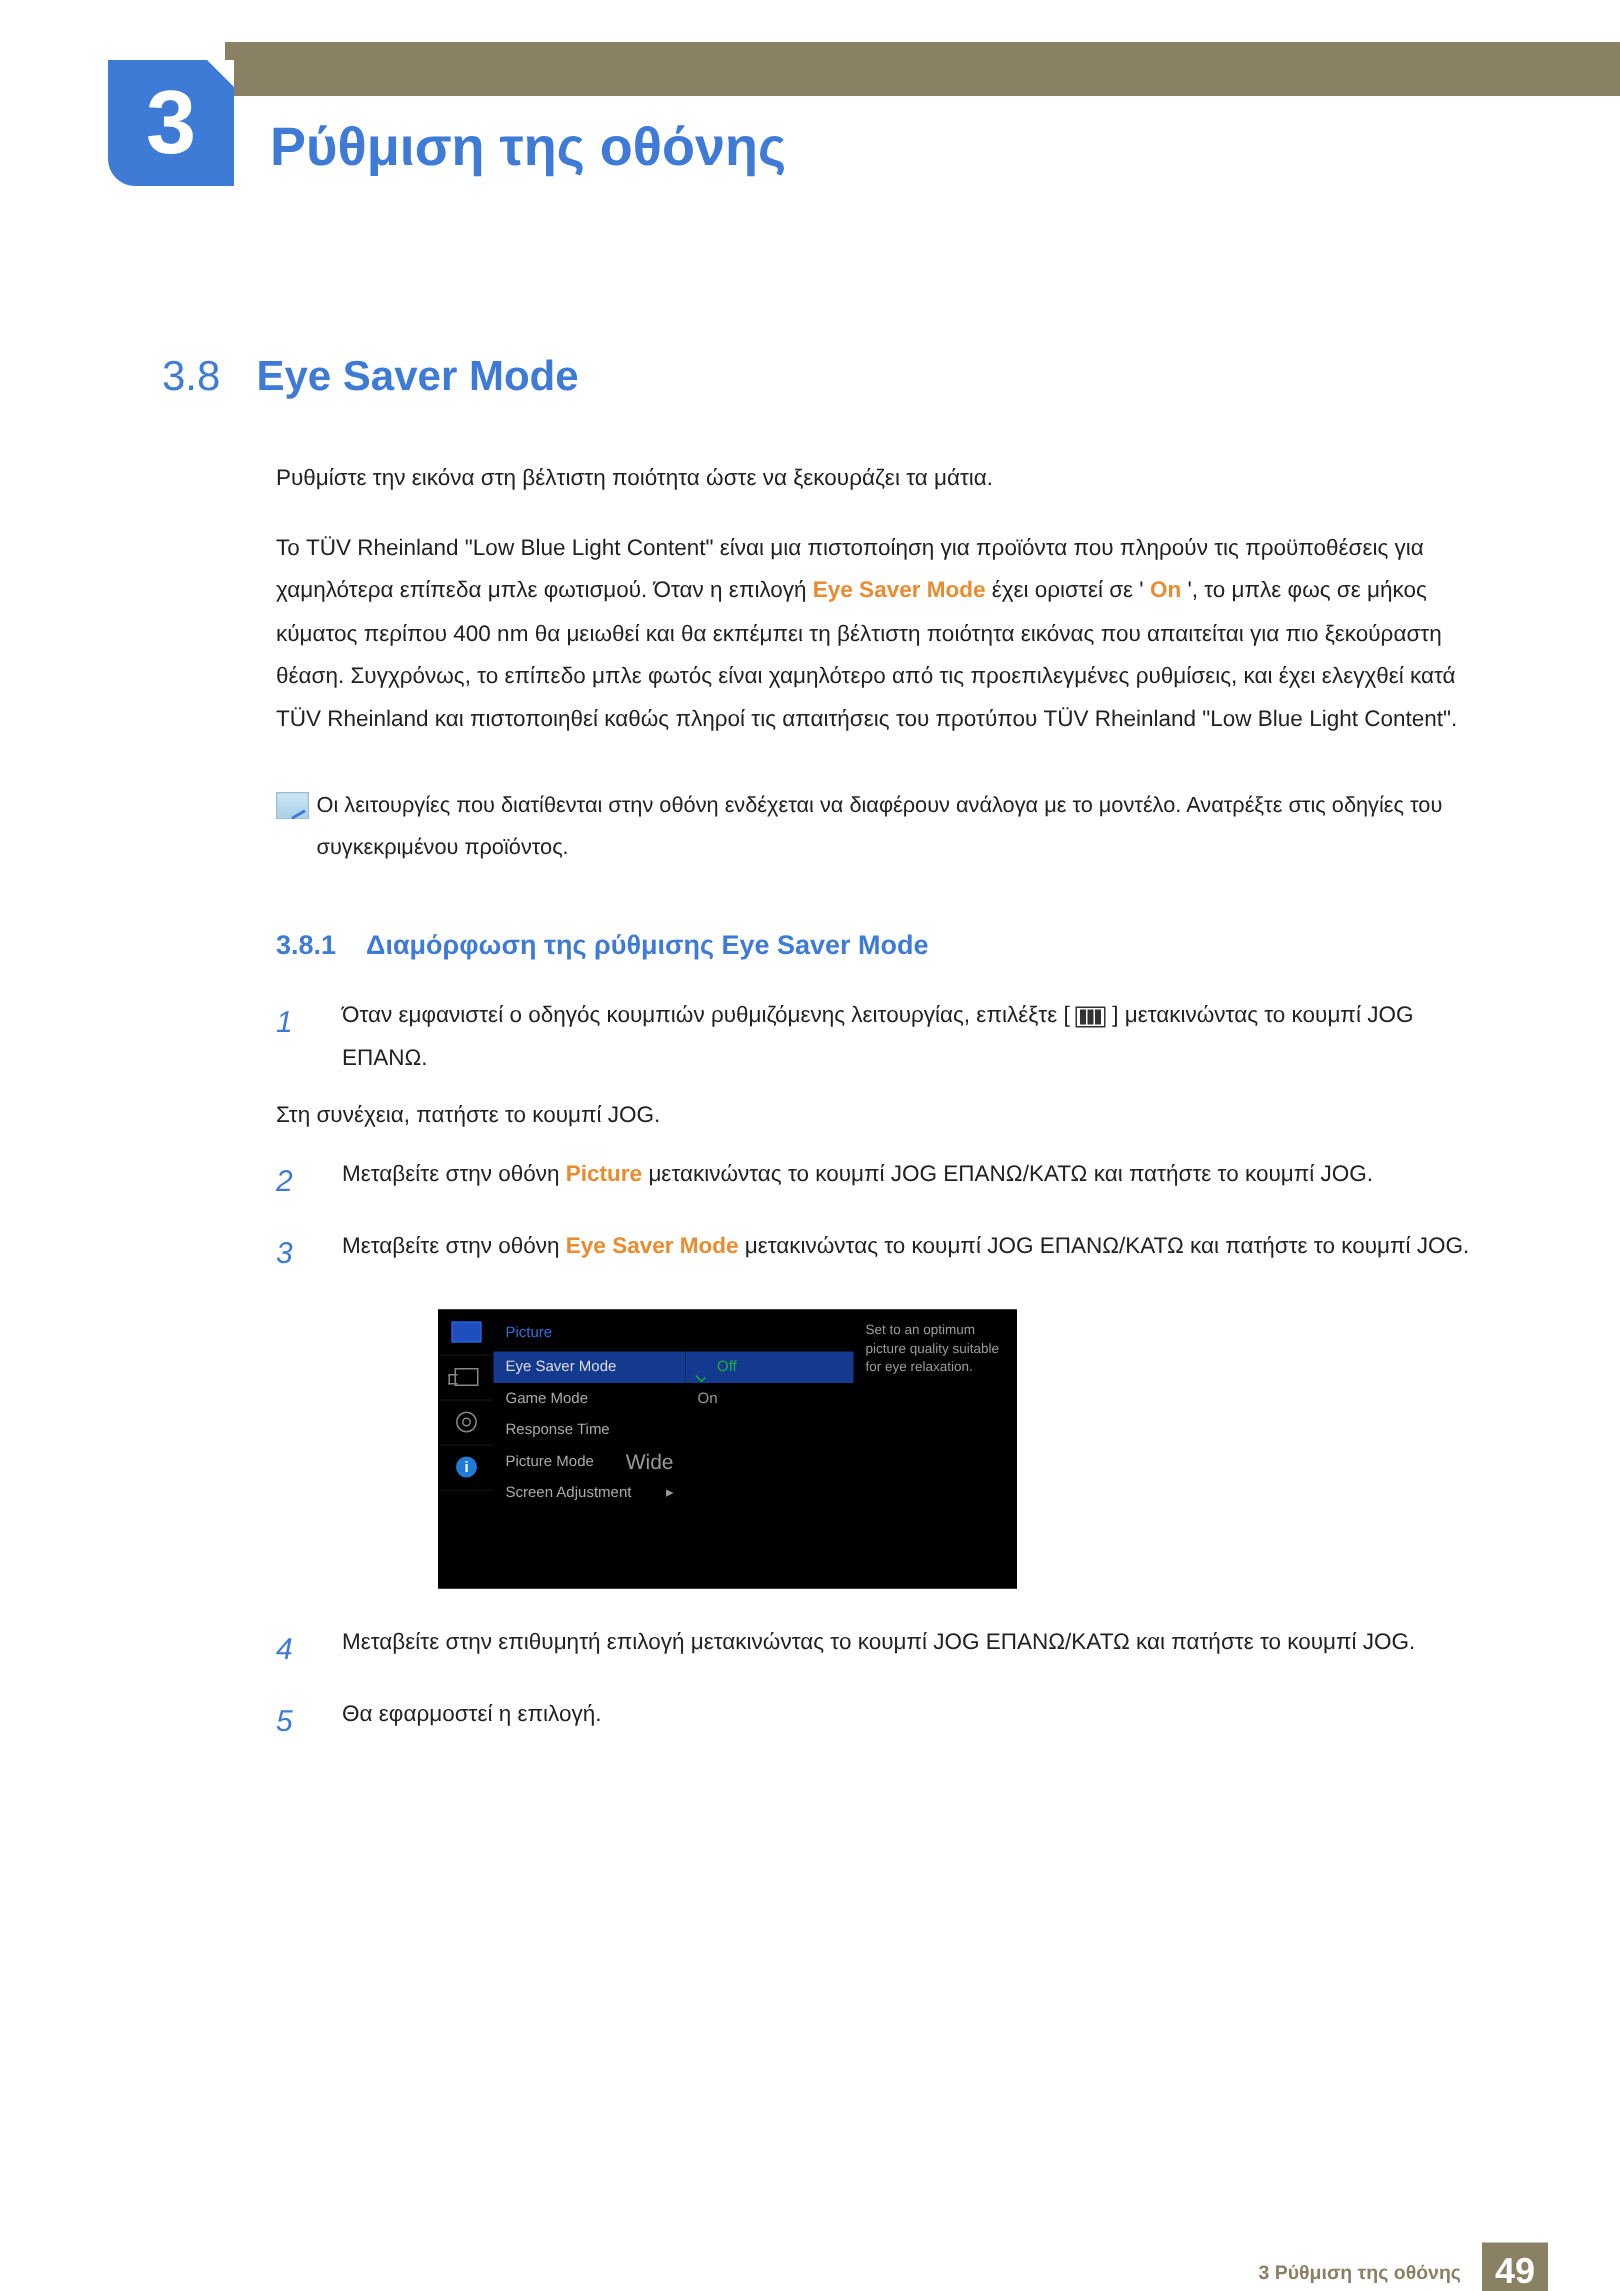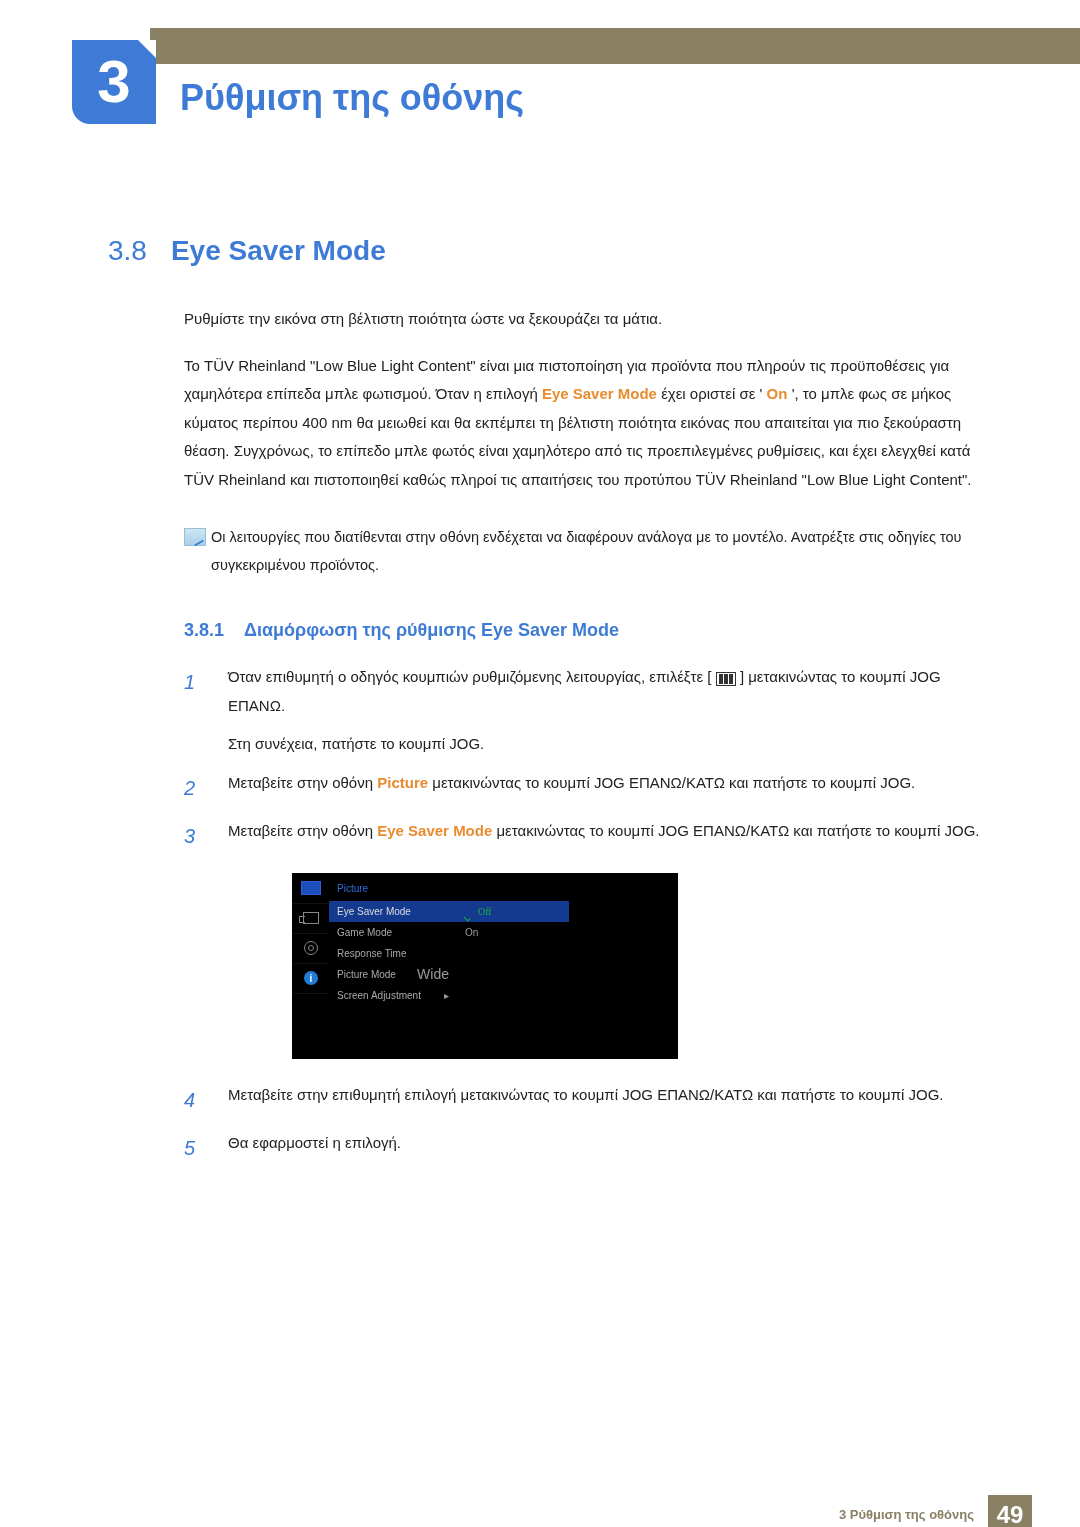--- a/index.html
+++ b/index.html
@@ -73,21 +73,21 @@
     width:10px; height:2px; background:#3e7bd6; transform:rotate(-30deg);
   }
   .note-text { font-size:14.5px; line-height:1.9; color:#222; }
   .h3-row { display:flex; gap:20px; margin-left:76px; margin-bottom:16px; }
   .h3-num { color:#3e7bd6; font-size:18px; font-weight:bold; }
   .h3-txt { color:#3e7bd6; font-size:18px; font-weight:bold; }
   .steps { margin-left:76px; }
   .step { display:flex; gap:20px; margin-bottom:10px; }
   .step-num { color:#3e7bd6; font-size:20px; font-style:italic; width:24px; flex-shrink:0; }
   .step-body { flex:1; color:#222; }
-  .step-sub { margin-left:44px; margin-bottom:10px; color:#222; }
+  .step-sub { margin-bottom:10px; color:#222; }
   .menu-icon {
     display:inline-flex; vertical-align:middle;
     width:20px; height:14px; border:1.5px solid #333;
     padding:1px 2px; gap:1px; align-items:stretch;
   }
   .menu-icon span{ flex:1; background:#333; }
   .osd-wrap { margin:18px 0 22px 108px; }
   .osd {
     width: 386px;
     background:#000;
@@ -110,21 +110,21 @@
   .nav-gear{ width:14px;height:14px;border:1.5px solid #888;border-radius:50%; position:relative;}
   .nav-gear::before{content:"";position:absolute;inset:3px;border:1.5px solid #888;border-radius:50%;}
   .nav-info{ width:14px;height:14px;border-radius:50%; background:#1f7bd6; color:#fff; font-weight:bold; font-size:10px; display:flex;align-items:center;justify-content:center;}
   .osd-main{ flex:1; display:flex; }
   .osd-list{ width:128px; }
   .osd-values{ width:112px; }
   .osd-desc{ flex:1; padding:6px 8px; font-size:9px; line-height:1.4; color:#9a9a9a;}
   .osd-head{ color:#2e6fe0; padding:5px 8px 3px; font-size:10px;}
   .osd-row{ height:21px; display:flex; align-items:center; padding:0 8px;}
   .osd-row.sel{ background:#143a8f; color:#dcdcdc;}
-  .osd-val-sel{ color:#1fae3e; display:flex; align-items:flex-end; gap:4px;font-family:Liberation Serif, serif;}
+  .osd-val-sel{ color:#1fae3e; display:flex; align-items:flex-end; gap:4px;}
   .check{ width:9px;height:9px; display:inline-block; position:relative;}
   .check::before{content:"";position:absolute;left:0;top:3px;width:3px;height:5px;border-left:1.7px solid #1fae3e;border-bottom:1.7px solid #1fae3e;transform:rotate(-45deg);}
   .osd-row.val{ color:#9a9a9a;}
   .osd-row .right{ margin-left:auto; color:#9a9a9a; font-size:14px;}
   .osd-row .arrow{ margin-left:auto; color:#9a9a9a;}
   .osd-blank{ height:52px;}
   .footer{
     position:absolute; bottom:20px; right:48px;
     display:flex; align-items:center; gap:14px;
   }
@@ -167,21 +167,21 @@
 
     <div class="h3-row">
       <div class="h3-num">3.8.1</div>
       <div class="h3-txt">Διαμόρφωση της ρύθμισης Eye Saver Mode</div>
     </div>
 
     <div class="steps">
       <div class="step">
         <div class="step-num">1</div>
         <div class="step-body">
-          <span>Όταν επιθυμητή ο οδηγός κουμπιών ρυθμιζόμενης λειτουργίας, επιλέξτε [</span>
+          <span>Όταν εμφανιστεί ο οδηγός κουμπιών ρυθμιζόμενης λειτουργίας, επιλέξτε [</span>
           <span class="menu-icon">
               <span></span>
               <span></span>
               <span></span>
             </span>
           <span>] μετακινώντας το κουμπί JOG ΕΠΑΝΩ.</span>
         </div>
       </div>
       <div class="step-sub">Στη συνέχεια, πατήστε το κουμπί JOG.</div>
 
@@ -238,20 +238,21 @@
             <div class="osd-values">
               <div class="osd-head">&nbsp;</div>
               <div class="osd-row sel">
                 <span class="osd-val-sel">
                     <span class="check"></span>
                     <span>Off</span>
                   </span>
               </div>
               <div class="osd-row val">On</div>
             </div>
+            <div class="osd-desc">Set to an optimum picture quality suitable for eye relaxation.</div>
           </div>
         </div>
       </div>
 
       <div class="step">
         <div class="step-num">4</div>
         <div class="step-body">Μεταβείτε στην επιθυμητή επιλογή μετακινώντας το κουμπί JOG ΕΠΑΝΩ/ΚΑΤΩ και πατήστε το κουμπί JOG.</div>
       </div>
 
       <div class="step">

